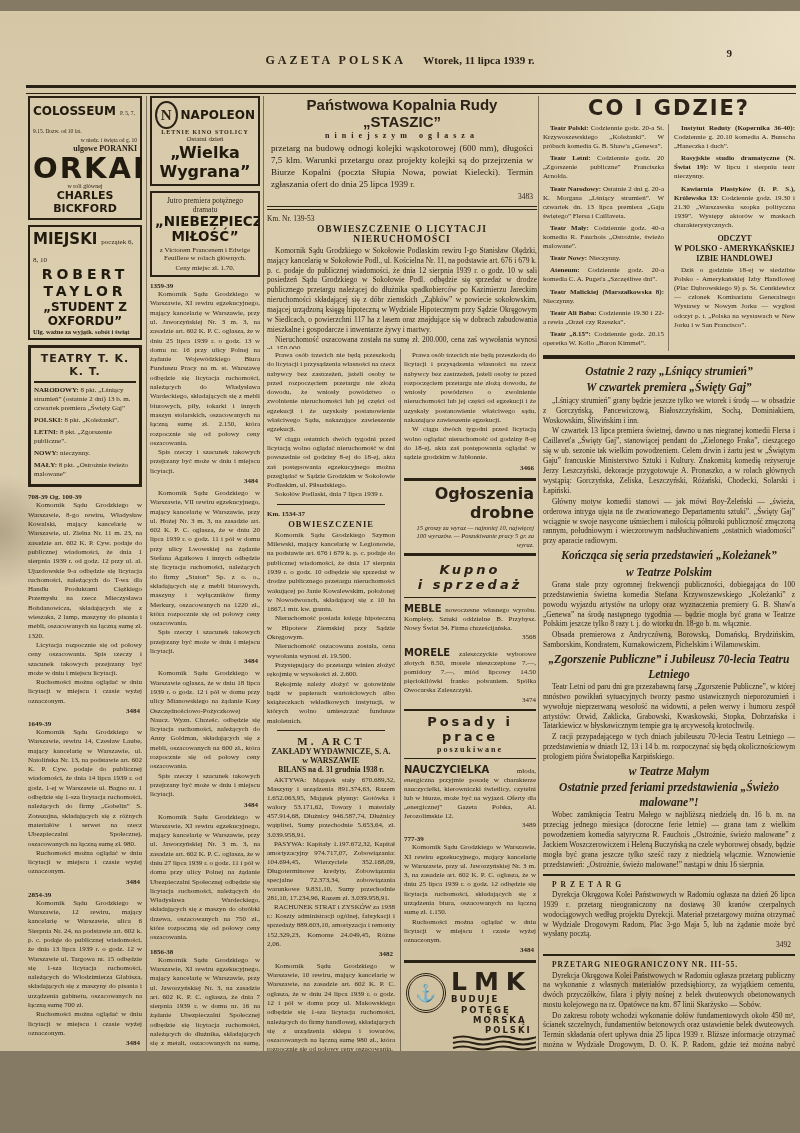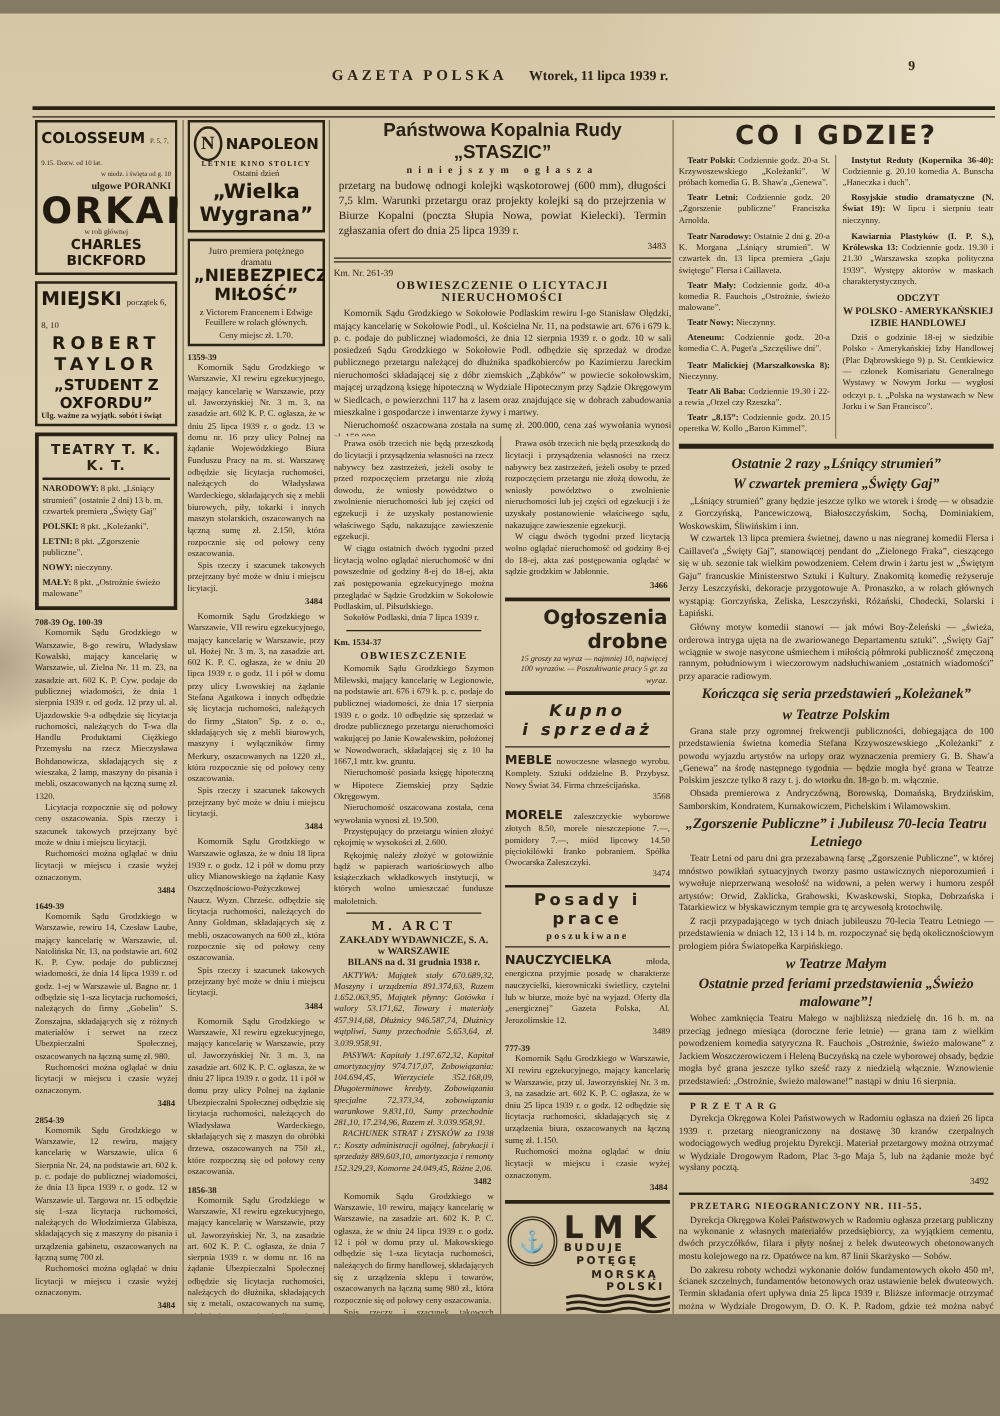--- a/index.html
+++ b/index.html
@@ -72,21 +72,21 @@
   .lmk-letters{font-family:"DejaVu Sans",sans-serif;font-weight:900;font-size:25px;letter-spacing:7px;line-height:1;}
   .lmk-slogan div{font-family:"DejaVu Sans",sans-serif;font-weight:900;font-size:8.5px;letter-spacing:2px;line-height:1.2;}
   .lmk-slogan div:nth-child(2){padding-left:10px;}
   .lmk-slogan div:nth-child(3){padding-left:22px;}
   .lmk-slogan div:nth-child(4){padding-left:34px;}
   
   .bilans{text-align:center;margin:4px 0;}
   .bilans .n1{font-size:11px;font-weight:bold;letter-spacing:3px;margin:0;}
   .bilans .n2,.bilans .n3{font-size:8px;font-weight:bold;margin:0;}
   .bilans .n4{font-size:7.5px;font-weight:bold;margin:0 0 2px 0;}
-  .bilans p.body{font-size:7px;text-align:justify;text-indent:7px;line-height:1.3;margin:0;font-style:italic;}
+  .bilans p.body{font-size:7px;text-align:justify;text-indent:7px;line-height:1.3;margin:0;}
   .mini-hr{border-top:1px solid #2a2215;margin:4px 10px;}
   .nap-logo{width:24px;height:24px;border:2px solid #2a2215;border-radius:50%;display:inline-flex;align-items:center;justify-content:center;font-size:15px;font-weight:bold;font-family:"Liberation Serif",serif;vertical-align:middle;}
 </style>
 </head>
 <body>
 
 <div class="page">
 
   <div class="masthead">
     <span>GAZETA POLSKA</span>
@@ -214,21 +214,21 @@
   </div>
 
   <div class="col" style="left:267px;width:270px;height:253px;">
     <div class="staszic">
       <p class="t">Państwowa Kopalnia Rudy „STASZIC”</p>
       <p class="a">niniejszym ogłasza</p>
       <p class="b">przetarg na budowę odnogi kolejki wąskotorowej (600 mm), długości 7,5 klm. Warunki przetargu oraz projekty kolejki są do przejrzenia w Biurze Kopalni (poczta Słupia Nowa, powiat Kielecki). Termin zgłaszania ofert do dnia 25 lipca 1939 r.</p>
       <p class="r">3483</p>
     </div>
     <div class="wide-body">
-      <p class="kmref">Km. Nr. 261-39</p>
+      <p class="kmref">Km. Nr. 139-53</p>
       <p class="obw-title">OBWIESZCZENIE O LICYTACJI NIERUCHOMOŚCI</p>
       <p class="np">Komornik Sądu Grodzkiego w Sokołowie Podlaskim rewiru I-go Stanisław Olędzki, mający kancelarię w Sokołowie Podl., ul. Kościelna Nr. 11, na podstawie art. 676 i 679 k. p. c. podaje do publicznej wiadomości, że dnia 12 sierpnia 1939 r. o godz. 10 w sali posiedzeń Sądu Grodzkiego w Sokołowie Podl. odbędzie się sprzedaż w drodze publicznego przetargu należącej do dłużnika spadkobierców po Kazimierzu Jareckim nieruchomości składającej się z dóbr ziemskich „Ząbków” w powiecie sokołowskim, mającej urządzoną księgę hipoteczną w Wydziale Hipotecznym przy Sądzie Okręgowym w Siedlcach, o powierzchni 117 ha z lasem oraz znajdujące się w dobrach zabudowania mieszkalne i gospodarcze i inwentarze żywy i martwy.</p>
       <p class="np">Nieruchomość oszacowana została na sumę zł. 200.000, cena zaś wywołania wynosi zł. 150.000.</p>
 
     </div>
   </div>
 
   <div class="col" style="left:267px;top:340px;width:128px;height:748px;">
     <div class="notice">
       <p class="np">Prawa osób trzecich nie będą przeszkodą do licytacji i przysądzenia własności na rzecz nabywcy bez zastrzeżeń, jeżeli osoby te przed rozpoczęciem przetargu nie złożą dowodu, że wniosły powództwo o zwolnienie nieruchomości lub jej części od egzekucji i że uzyskały postanowienie właściwego Sądu, nakazujące zawieszenie egzekucji.</p>

